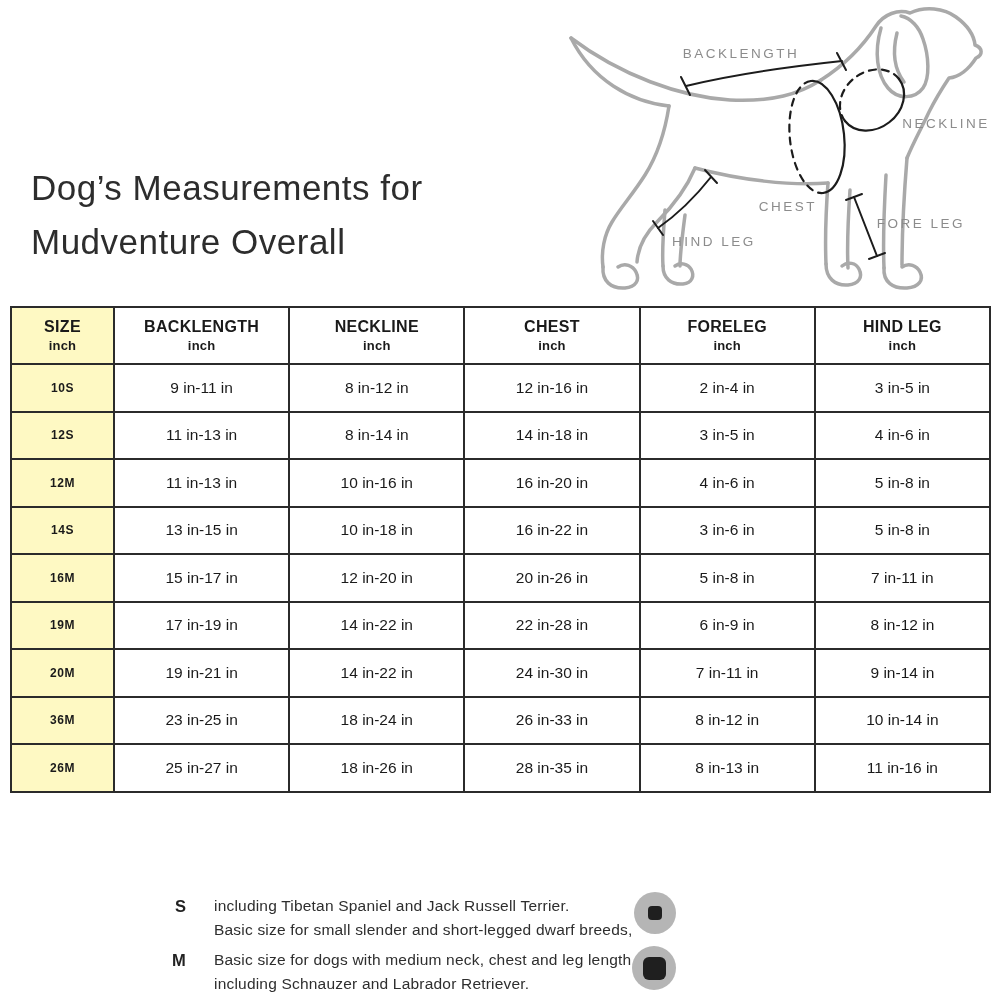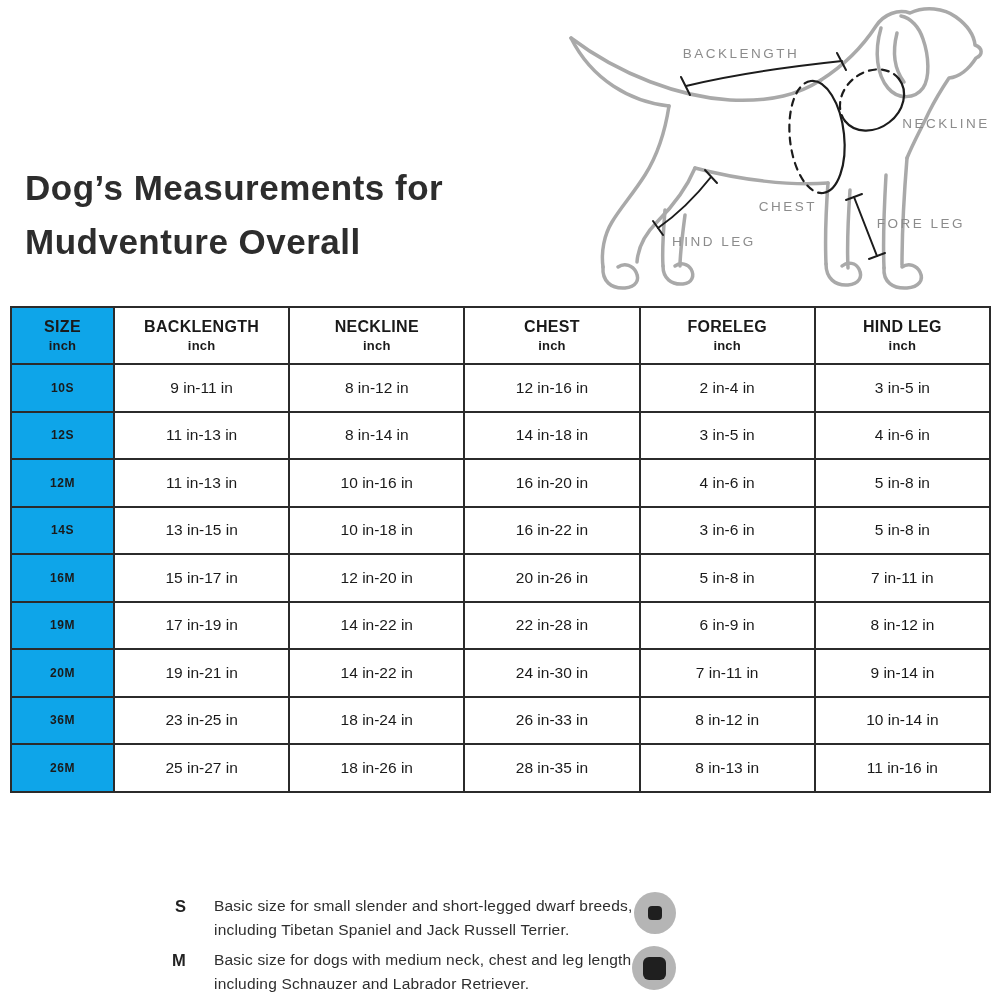--- a/index.html
+++ b/index.html
@@ -8,24 +8,24 @@
     width: 1000px;
     height: 1000px;
     background: #ffffff;
     font-family: "Liberation Sans", sans-serif;
     overflow: hidden;
   }
 
   
   .title {
     position: absolute;
-    left: 25px;
+    left: 31px;
     top: 161px;
     font-size: 35px;
-    font-weight: bold;
+    font-weight: normal;
     line-height: 54px;
     color: #2d2d2d;
     letter-spacing: 0.5px;
   }
 
   
   .diagram {
     position: absolute;
     left: 545px;
     top: 0;
@@ -62,21 +62,21 @@
     font-size: 16px;
     font-weight: bold;
     letter-spacing: 0.3px;
   }
   .size-table thead th .unit {
     display: block;
     font-size: 13px;
     margin-top: 2px;
     letter-spacing: 0.2px;
   }
-  .size-table .size-col { background: #0ea5e9; }
+  .size-table .size-col { background: #fef9c3; }
   .size-table tbody td.size-col {
     font-weight: bold;
     font-size: 12px;
     letter-spacing: 0.5px;
   }
   .size-table tbody td { font-size: 15.5px; }
 
   
   .note-letter {
     position: absolute;
@@ -281,22 +281,22 @@
         <td>18 in-26 in</td>
         <td>28 in-35 in</td>
         <td>8 in-13 in</td>
         <td>11 in-16 in</td>
       </tr>
     </tbody>
   </table>
 
   <div class="note-letter" style="left:175px; top:897px;">S</div>
   <div class="note-text" style="left:214px; top:894px;">
+    <div>including Tibetan Spaniel and Jack Russell Terrier.</div>
     <div>Basic size for small slender and short-legged dwarf breeds,</div>
-    <div>including Tibetan Spaniel and Jack Russell Terrier.</div>
   </div>
   <div class="size-icon icon-s">
     <div class="sq"></div>
   </div>
 
   <div class="note-letter" style="left:172px; top:951px;">M</div>
   <div class="note-text" style="left:214px; top:948px;">
     <div>Basic size for dogs with medium neck, chest and leg length,</div>
     <div>including Schnauzer and Labrador Retriever.</div>
   </div>

